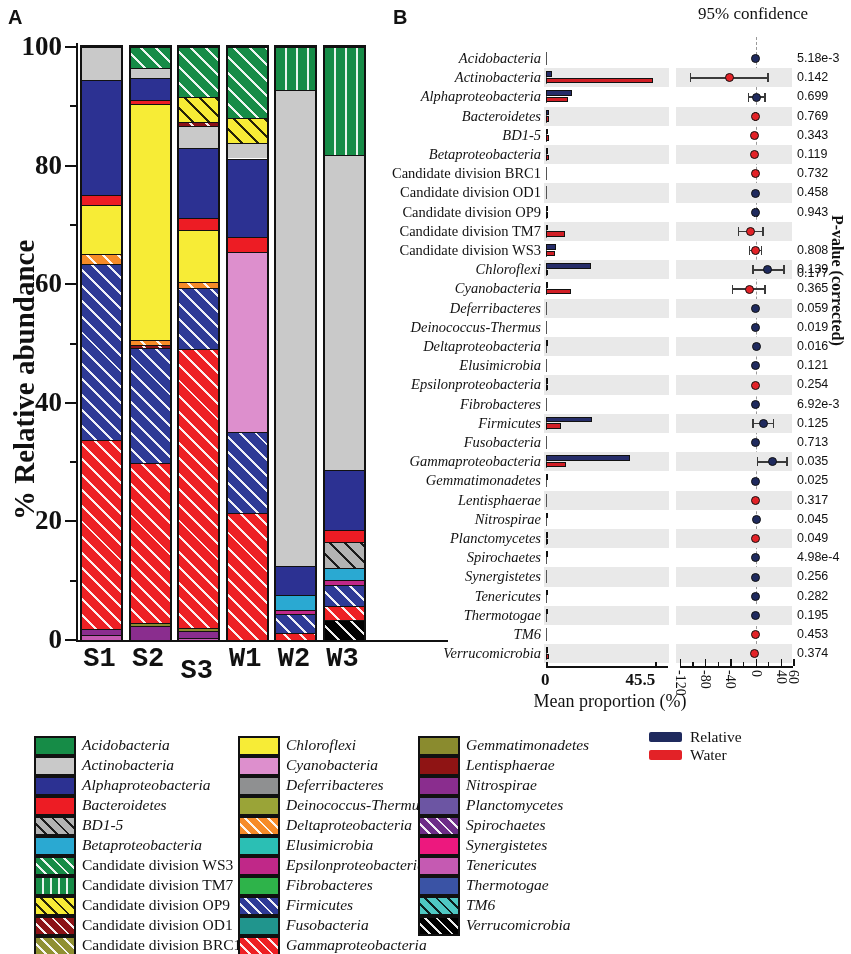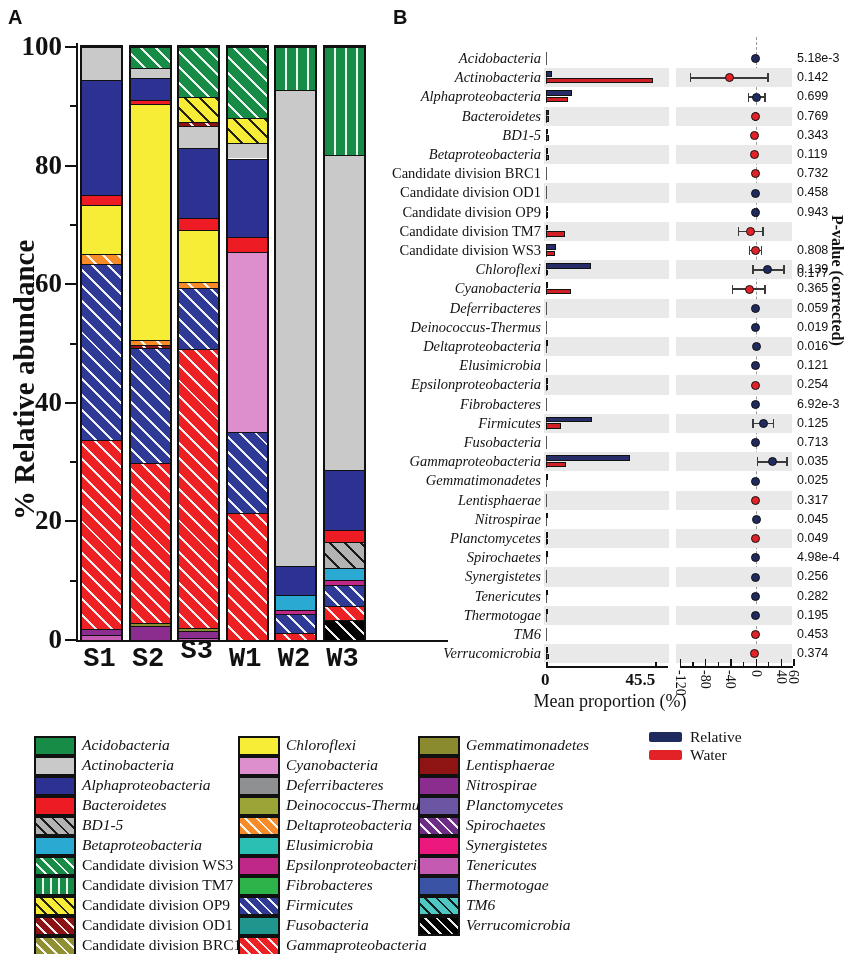--- a/index.html
+++ b/index.html
@@ -82,21 +82,21 @@
         <div class="abs" style="left: 0px; bottom: 290.57px; width: 39px; height: 61.079px; border-top: 1px solid rgb(17, 17, 17); box-sizing: border-box; background-color: rgb(46, 58, 150); background-image: repeating-linear-gradient(45deg, transparent 0px, transparent 9px, rgba(255, 255, 255, 0.92) 9px, rgba(255, 255, 255, 0.92) 11px);"></div>
         <div class="abs" style="left: 0px; bottom: 351.649px; width: 39px; height: 6.523px; border-top: 1px solid rgb(17, 17, 17); box-sizing: border-box; background-color: rgb(246, 139, 40); background-image: repeating-linear-gradient(45deg, transparent 0px, transparent 9px, rgba(255, 255, 255, 0.92) 9px, rgba(255, 255, 255, 0.92) 11px);"></div>
         <div class="abs" style="left: 0px; bottom: 358.172px; width: 39px; height: 51.591px; border-top: 1px solid rgb(17, 17, 17); box-sizing: border-box; background-color: rgb(247, 236, 54);"></div>
         <div class="abs" style="left: 0px; bottom: 409.763px; width: 39px; height: 11.86px; border-top: 1px solid rgb(17, 17, 17); box-sizing: border-box; background-color: rgb(237, 28, 36);"></div>
         <div class="abs" style="left: 0px; bottom: 421.623px; width: 39px; height: 69.974px; border-top: 1px solid rgb(17, 17, 17); box-sizing: border-box; background-color: rgb(44, 49, 146);"></div>
         <div class="abs" style="left: 0px; bottom: 491.597px; width: 39px; height: 21.941px; border-top: 1px solid rgb(17, 17, 17); box-sizing: border-box; background-color: rgb(201, 201, 201);"></div>
         <div class="abs" style="left: 0px; bottom: 513.538px; width: 39px; height: 4.744px; border-top: 1px solid rgb(17, 17, 17); box-sizing: border-box; background-color: rgb(140, 18, 22); background-image: repeating-linear-gradient(45deg, transparent 0px, transparent 9px, rgba(255, 255, 255, 0.92) 9px, rgba(255, 255, 255, 0.92) 11px);"></div>
         <div class="abs" style="left: 0px; bottom: 518.282px; width: 39px; height: 24.906px; border-top: 1px solid rgb(17, 17, 17); box-sizing: border-box; background-color: rgb(247, 236, 54); background-image: repeating-linear-gradient(45deg, transparent 0px, transparent 9px, rgba(0, 0, 0, 0.85) 9px, rgba(0, 0, 0, 0.85) 11px);"></div>
         <div class="abs" style="left: 0px; bottom: 543.188px; width: 39px; height: 49.812px; border-top: 1px solid rgb(17, 17, 17); box-sizing: border-box; background-color: rgb(22, 140, 71); background-image: repeating-linear-gradient(45deg, transparent 0px, transparent 9px, rgba(255, 255, 255, 0.92) 9px, rgba(255, 255, 255, 0.92) 11px);"></div>
       </div>
-      <div class="abs xcat" style="left: 171.2px; top: 636px; width: 51px;">S3</div>
+      <div class="abs xcat" style="left: 171.2px; top: 656px; width: 51px;">S3</div>
       <div class="abs" style="left: 225.8px; top: 45px; width: 39px; height: 593px; border: 2px solid rgb(17, 17, 17); background: rgb(255, 255, 255);">
         <div class="abs" style="left: 0px; bottom: 0px; width: 39px; height: 126.902px; border-top: 1px solid rgb(17, 17, 17); box-sizing: border-box; background-color: rgb(237, 32, 36); background-image: repeating-linear-gradient(45deg, transparent 0px, transparent 9px, rgba(255, 255, 255, 0.92) 9px, rgba(255, 255, 255, 0.92) 11px);"></div>
         <div class="abs" style="left: 0px; bottom: 126.902px; width: 39px; height: 80.648px; border-top: 1px solid rgb(17, 17, 17); box-sizing: border-box; background-color: rgb(46, 58, 150); background-image: repeating-linear-gradient(45deg, transparent 0px, transparent 9px, rgba(255, 255, 255, 0.92) 9px, rgba(255, 255, 255, 0.92) 11px);"></div>
         <div class="abs" style="left: 0px; bottom: 207.55px; width: 39px; height: 180.865px; border-top: 1px solid rgb(17, 17, 17); box-sizing: border-box; background-color: rgb(221, 143, 205);"></div>
         <div class="abs" style="left: 0px; bottom: 388.415px; width: 39px; height: 14.825px; border-top: 1px solid rgb(17, 17, 17); box-sizing: border-box; background-color: rgb(237, 28, 36);"></div>
         <div class="abs" style="left: 0px; bottom: 403.24px; width: 39px; height: 78.276px; border-top: 1px solid rgb(17, 17, 17); box-sizing: border-box; background-color: rgb(44, 49, 146);"></div>
         <div class="abs" style="left: 0px; bottom: 481.516px; width: 39px; height: 15.418px; border-top: 1px solid rgb(17, 17, 17); box-sizing: border-box; background-color: rgb(201, 201, 201);"></div>
         <div class="abs" style="left: 0px; bottom: 496.934px; width: 39px; height: 24.906px; border-top: 1px solid rgb(17, 17, 17); box-sizing: border-box; background-color: rgb(247, 236, 54); background-image: repeating-linear-gradient(45deg, transparent 0px, transparent 9px, rgba(0, 0, 0, 0.85) 9px, rgba(0, 0, 0, 0.85) 11px);"></div>
         <div class="abs" style="left: 0px; bottom: 521.84px; width: 39px; height: 71.16px; border-top: 1px solid rgb(17, 17, 17); box-sizing: border-box; background-color: rgb(22, 140, 71); background-image: repeating-linear-gradient(45deg, transparent 0px, transparent 9px, rgba(255, 255, 255, 0.92) 9px, rgba(255, 255, 255, 0.92) 11px);"></div>
       </div>
@@ -120,20 +120,21 @@
         <div class="abs" style="left: 0px; bottom: 71.753px; width: 39px; height: 26.685px; border-top: 1px solid rgb(17, 17, 17); box-sizing: border-box; background-color: rgb(179, 179, 179); background-image: repeating-linear-gradient(45deg, transparent 0px, transparent 9px, rgba(0, 0, 0, 0.85) 9px, rgba(0, 0, 0, 0.85) 11px);"></div>
         <div class="abs" style="left: 0px; bottom: 98.438px; width: 39px; height: 11.267px; border-top: 1px solid rgb(17, 17, 17); box-sizing: border-box; background-color: rgb(237, 28, 36);"></div>
         <div class="abs" style="left: 0px; bottom: 109.705px; width: 39px; height: 60.486px; border-top: 1px solid rgb(17, 17, 17); box-sizing: border-box; background-color: rgb(44, 49, 146);"></div>
         <div class="abs" style="left: 0px; bottom: 170.191px; width: 39px; height: 314.883px; border-top: 1px solid rgb(17, 17, 17); box-sizing: border-box; background-color: rgb(201, 201, 201);"></div>
         <div class="abs" style="left: 0px; bottom: 485.074px; width: 39px; height: 107.926px; border-top: 1px solid rgb(17, 17, 17); box-sizing: border-box; background-color: rgb(22, 140, 71); background-image: repeating-linear-gradient(90deg, transparent 0px, transparent 9px, rgba(255, 255, 255, 0.9) 9px, rgba(255, 255, 255, 0.9) 11px);"></div>
       </div>
       <div class="abs xcat" style="left: 317px; top: 644px; width: 51px;">W3</div>
     </div>
 
   <div class="abs b-header" style="left:668px;top:4px;width:170px;">
+    <div>95% confidence</div>
   </div>
 
   <div id="panelB" class="abs" style="left:0;top:0;">
       <div class="abs" style="left: 755.5px; top: 37px; width: 0px; height: 627.4px; border-left: 1.5px dashed rgb(153, 153, 153);"></div>
       <div class="abs taxon-lab" style="left: 151px; top: 49px; width: 390px; font-style: italic;">Acidobacteria</div>
       <div class="abs" style="left: 546px; top: 52px; width: 1.2px; height: 13px; background: rgb(85, 85, 85);"></div>
       <div class="abs" style="left: 751.019px; top: 54.1px; width: 9px; height: 9px; border-radius: 50%; background: rgb(31, 42, 94); border: 1px solid rgb(17, 17, 17); box-sizing: border-box;"></div>
       <div class="abs pval" style="left: 797px; top: 49px; width: 54px;">5.18e-3</div>
       <div class="abs" style="left: 544px; top: 68.2px; width: 125px; height: 19.2px; background: rgb(233, 233, 233);"></div>
       <div class="abs" style="left: 676px; top: 68.2px; width: 116px; height: 19.2px; background: rgb(233, 233, 233);"></div>

